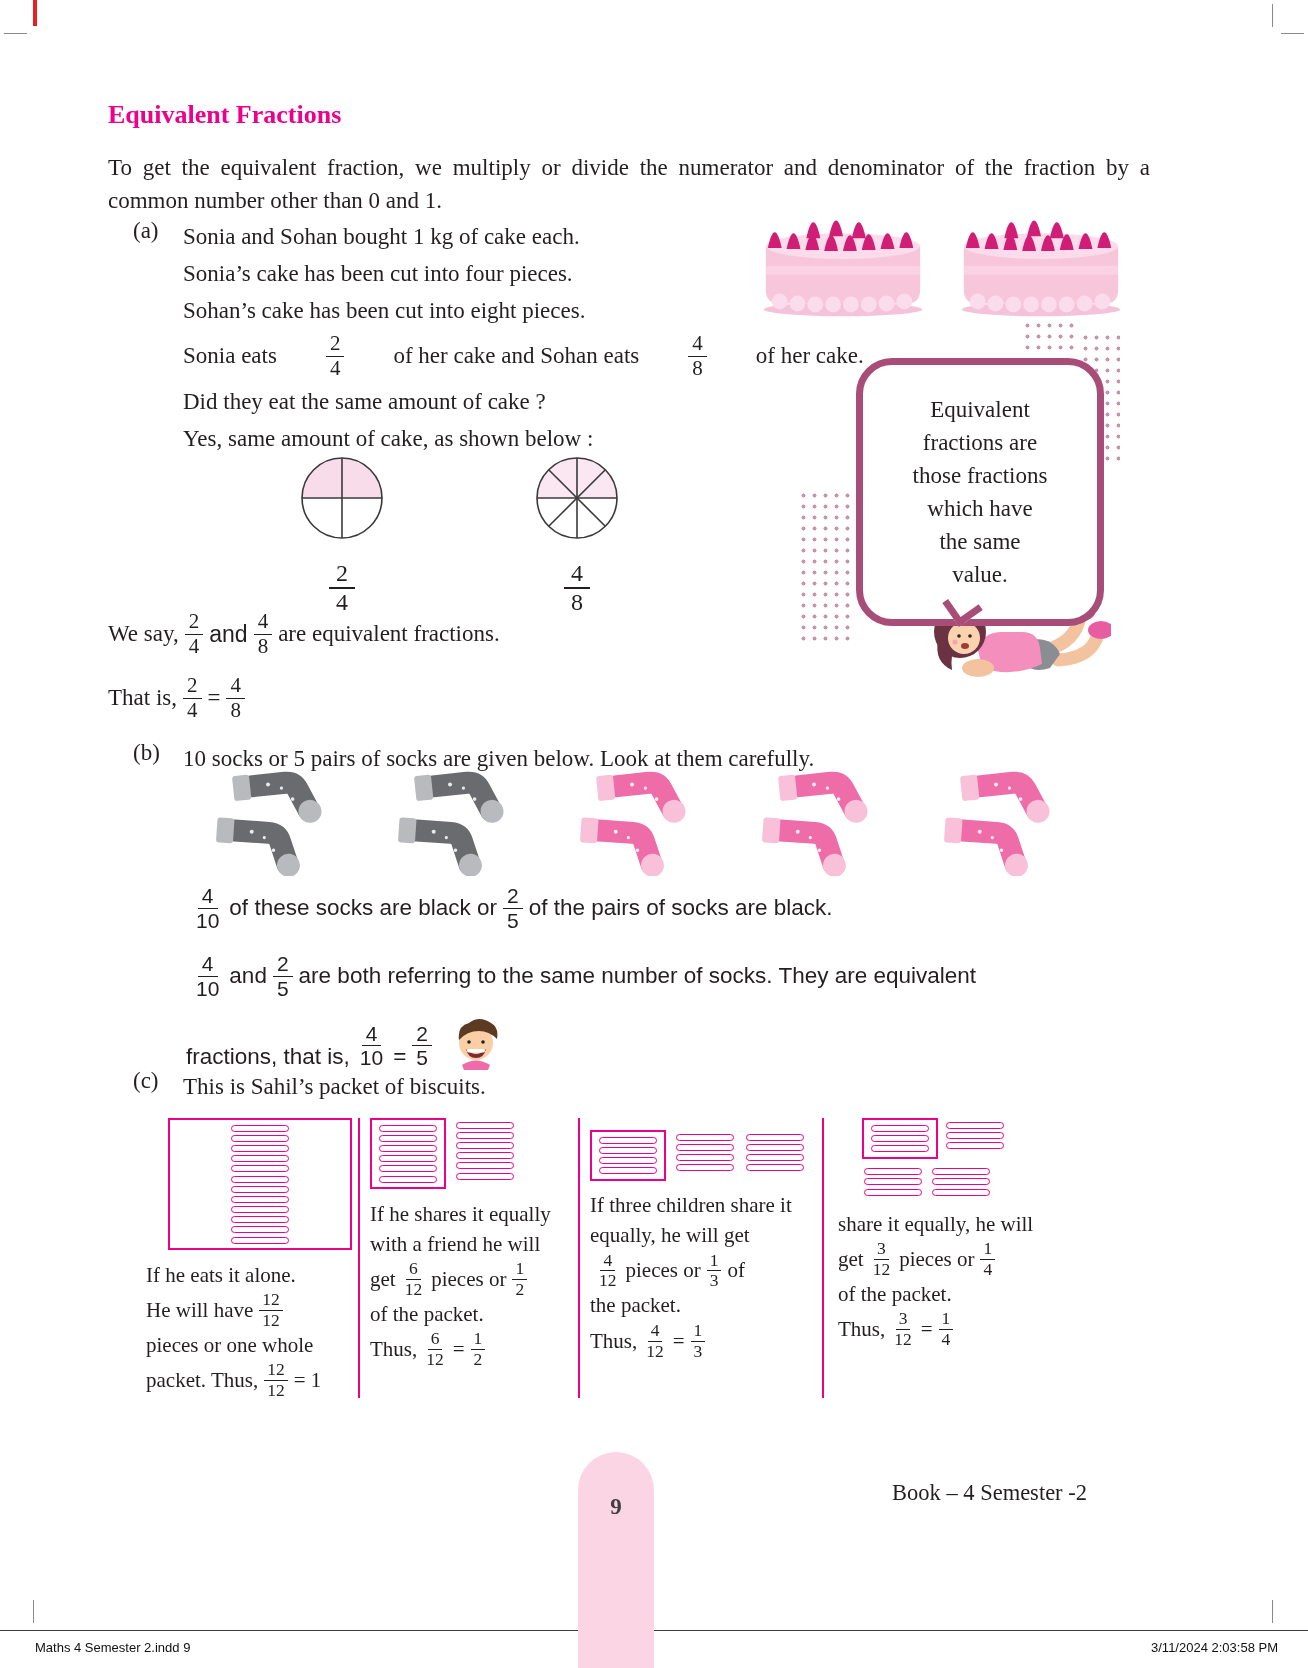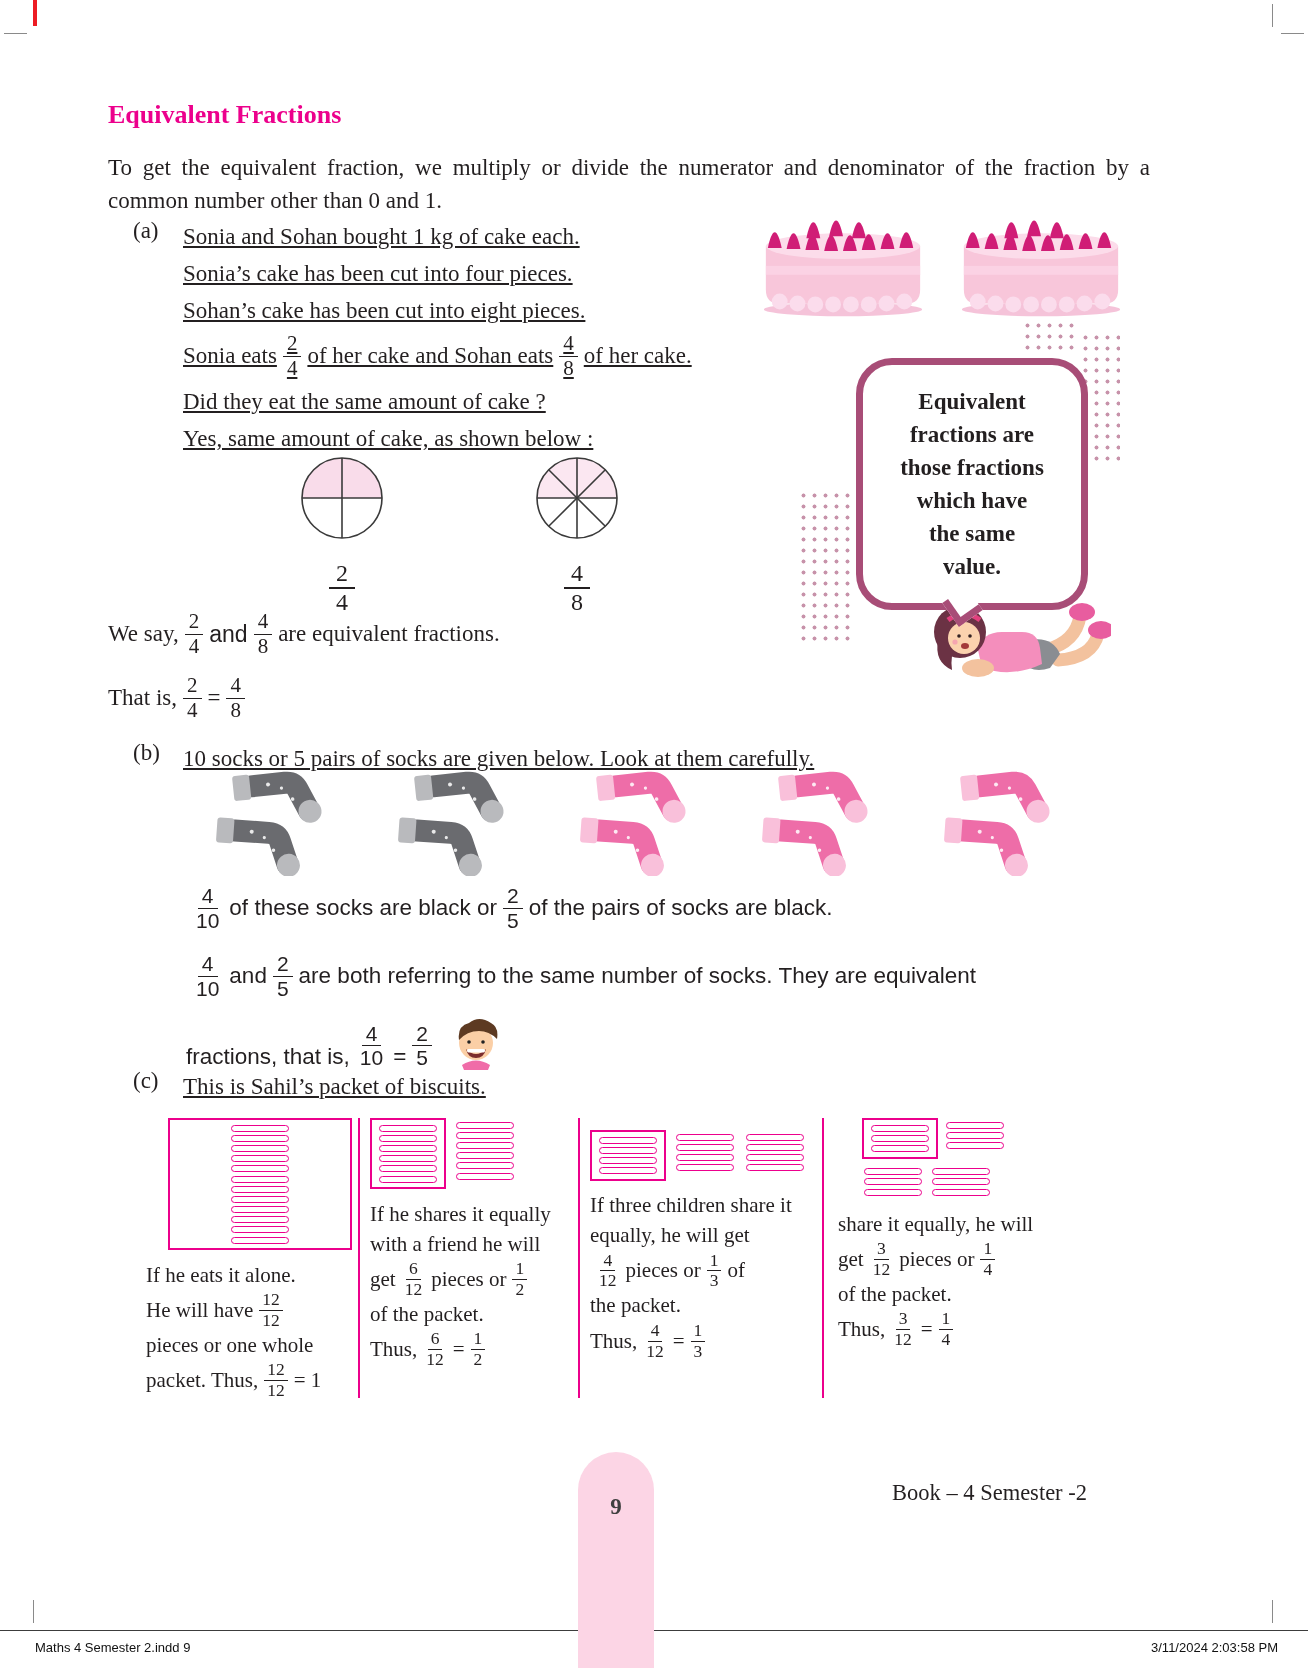--- a/index.html
+++ b/index.html
@@ -7,34 +7,34 @@
         font-family:"Liberation Serif",serif;color:#231f20;}
   .abs{position:absolute;}
 
   
   .title{position:absolute;left:108px;top:100px;margin:0;font-size:26px;font-weight:bold;color:var(--accent,#ec008c);}
   .intro{position:absolute;left:108px;top:128px;width:1042px;font-size:23px;line-height:33px;text-align:justify;font-family:Liberation Serif, serif;}
 
   
   .item{position:absolute;display:grid;grid-template-columns:50px 1fr;}
   .ilabel{font-size:23px;}
-  .aline{height:37px;display:flex;align-items:center;font-size:23px;white-space:nowrap;text-decoration:underline;}
-  .afline{height:54px;}
+  .aline{height:37px;display:flex;align-items:center;font-size:23px;white-space:nowrap;}
+  .afline{height:54px;gap:43px;}
 
   
   .frac{display:inline-flex;flex-direction:column;align-items:center;line-height:1.12;margin:0 6px;font-size:21px;}
   .frac .fn{padding:0 4px;border-bottom:1.8px solid #231f20;}
   .frac .fd{padding:0 4px;}
 
   
   #cakes{left:752px;top:194px;display:flex;gap:16px;}
 
   
-  #bubble{position:absolute;left:856px;top:358px;width:178px;padding:20px;border:7px solid #a84d77;
-          border-radius:36px;background:#fff;font-size:23px;line-height:33px;text-align:center;z-index:2;font-weight:bold;}
+  #bubble{position:absolute;left:856px;top:358px;width:178px;padding:28px;border:7px solid #a84d77;
+          border-radius:36px;background:#fff;font-size:23px;line-height:33px;text-align:center;z-index:2;}
   #bubble-tail{position:absolute;left:948px;top:592px;width:22px;height:22px;background:#fff;
           border-right:7px solid #a84d77;border-bottom:7px solid #a84d77;transform:rotate(55deg);z-index:3;}
   #girl{position:absolute;left:926px;top:580px;z-index:1;}
   .dots{position:absolute;background-image:radial-gradient(#bd7f9b 1.7px,transparent 2.3px);background-size:11px 11px;opacity:.85;}
   #dots1{left:1080px;top:332px;width:40px;height:132px;}
   #dots2{left:798px;top:490px;width:52px;height:156px;}
   #dots3{left:1022px;top:320px;width:58px;height:34px;}
 
   
   #pies{position:absolute;left:300px;top:456px;display:flex;gap:151px;}

